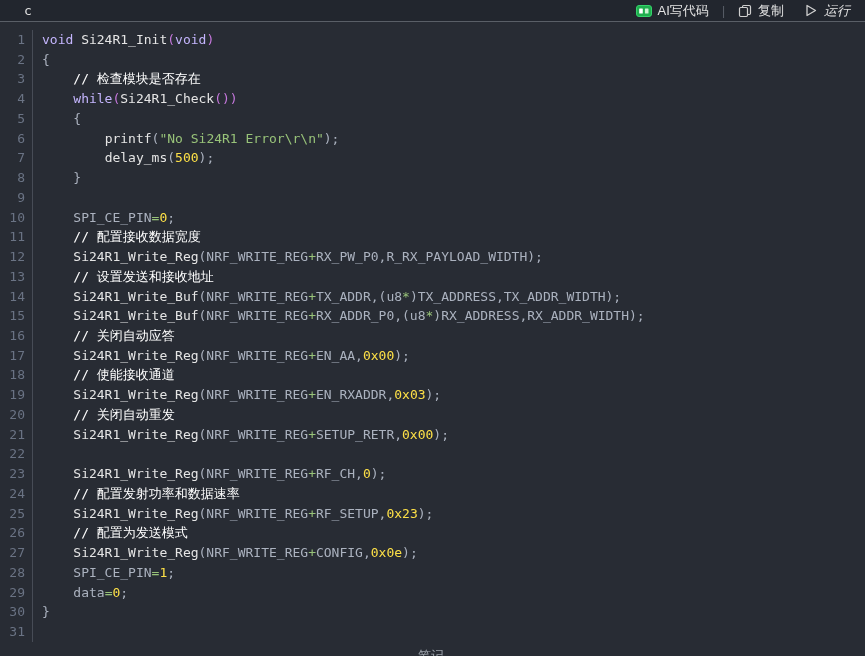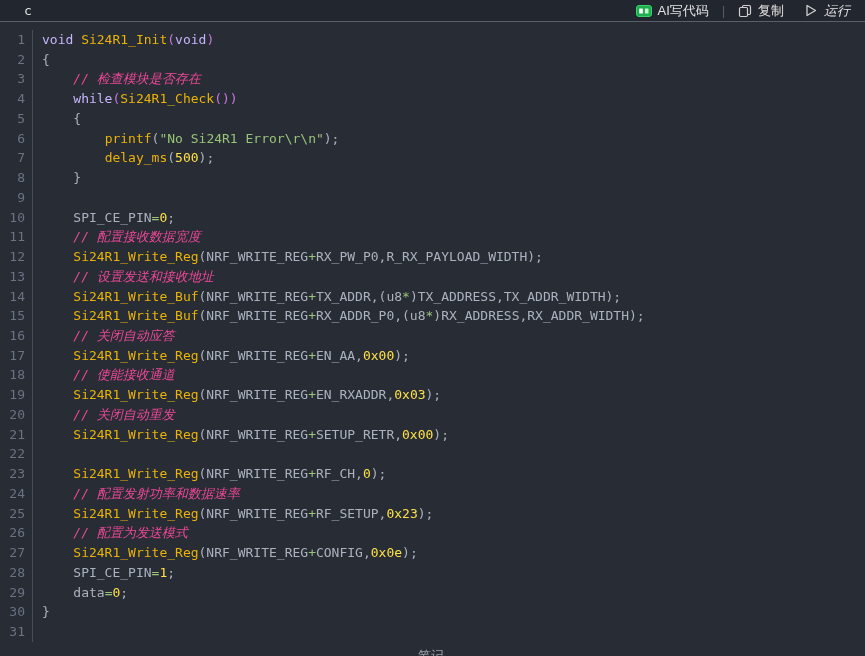--- a/index.html
+++ b/index.html
@@ -60,26 +60,26 @@
     width: 33px;
     padding-right: 7px;
     text-align: right;
     color: #6a7384;
     border-right: 1px solid #474c56;
   }
   .lc { padding-left: 9px; }
   
   .kw  { color: #c4b5fd; }
   .pkw { color: #c678dd; }
-  .fn  { color: #eab308; }
+  .fn  { color: #e5e5e5; }
   .str { color: #98c379; }
   .num { color: #fde047; }
   .op  { color: #98c379; }
   .pl  { color: #abb2bf; }
-  .cm  { color: #ec4899; font-style: italic; }
+  .cm  { color: #ffffff; }
   
   .clipped-below {
     position: absolute;
     left: 418px;
     top: 649px;
     height: 7px;
     overflow: hidden;
     color: #9aa0a8;
     font-size: 13px;
     line-height: 14px;

